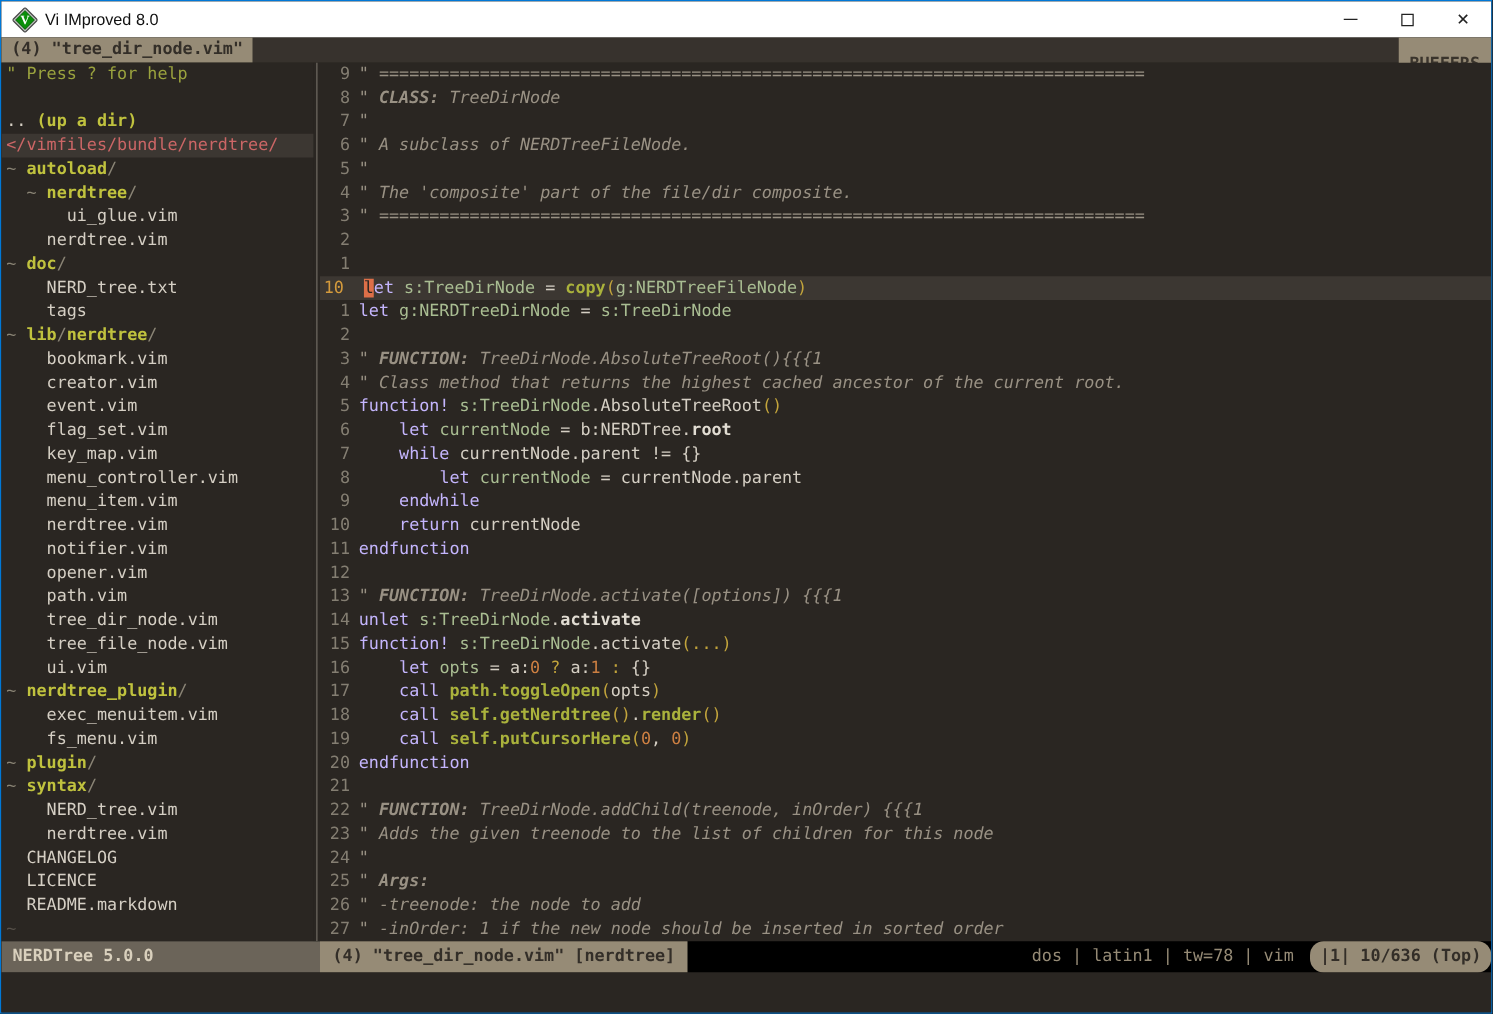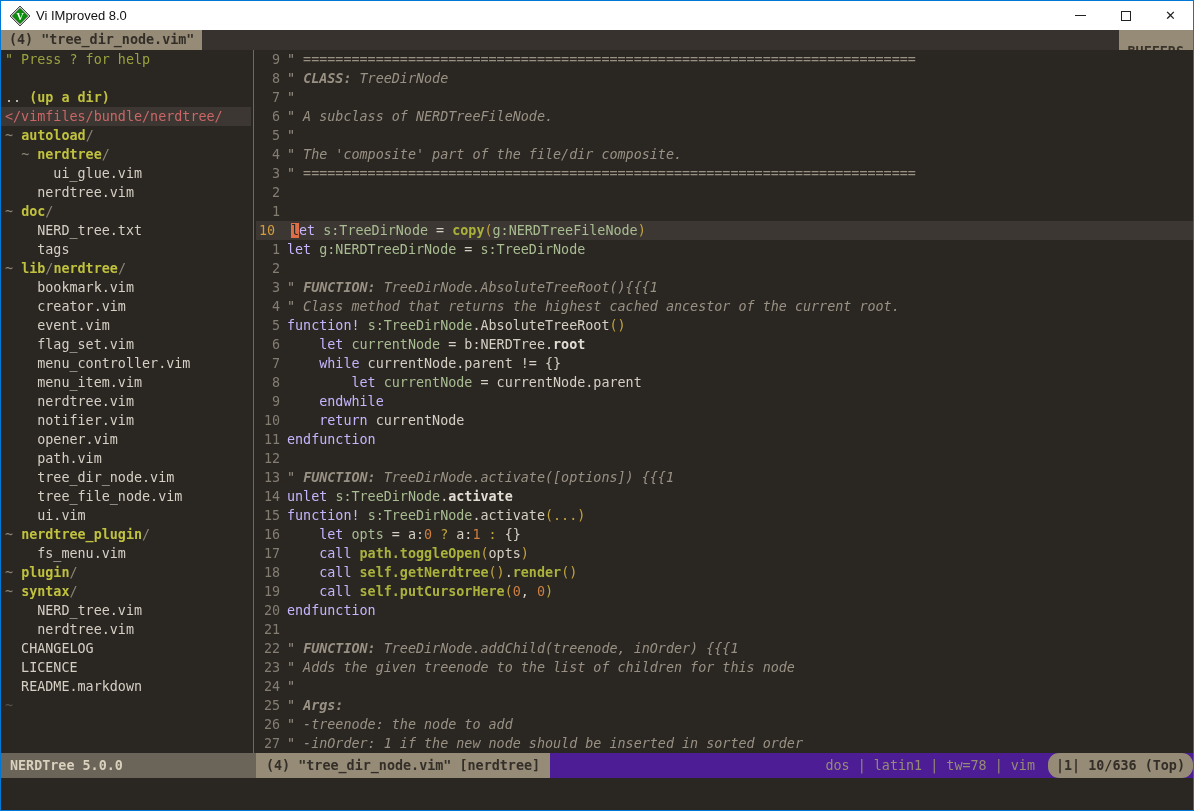--- a/index.html
+++ b/index.html
@@ -64,21 +64,21 @@
   .nb { color:#e2ddd3; font-weight:bold; }
   .cur{ background:#dd6f48; color:#2a2622; }
   .h  { color:#9aa23e; }
   .d  { color:#c0c23e; font-weight:bold; }
   .g  { color:#8b8576; }
   .r  { color:#cc6666; }
   .t  { color:#57514a; }
   
   .statusline {
     height:25px; flex:none; display:flex; align-items:stretch;
-    font-size:13.4px; line-height:25px; white-space:pre; background:#4c1d95;
+    font-size:13.4px; line-height:25px; white-space:pre; background:#000000;
   }
   .st-nerd { width:255px; flex:none; background:#6b6459; color:#d9d0bd; font-weight:bold; padding-left:9px; }
   .st-buf  { background:#968b76; color:#332e28; font-weight:bold; padding:0 10px; }
   .st-fill { flex:1; }
   .st-info { color:#968b76; padding-right:13px; }
   .st-pos  { background:#968b76; color:#332e28; font-weight:bold; padding:0 8px;border-radius:11px; }
   
   .cmdline { flex:1; background:#2a2622; }
 </style>
 </head>
@@ -123,30 +123,32 @@
         <div class="row"><span class="txt"><span>      ui_glue.vim</span></span></div>
         <div class="row"><span class="txt"><span>    nerdtree.vim</span></span></div>
         <div class="row"><span class="txt"><span class="g">~ </span><span class="d">doc</span><span class="g">/</span></span></div>
         <div class="row"><span class="txt"><span>    NERD_tree.txt</span></span></div>
         <div class="row"><span class="txt"><span>    tags</span></span></div>
         <div class="row"><span class="txt"><span class="g">~ </span><span class="d">lib</span><span class="g">/</span><span class="d">nerdtree</span><span class="g">/</span></span></div>
         <div class="row"><span class="txt"><span>    bookmark.vim</span></span></div>
         <div class="row"><span class="txt"><span>    creator.vim</span></span></div>
         <div class="row"><span class="txt"><span>    event.vim</span></span></div>
         <div class="row"><span class="txt"><span>    flag_set.vim</span></span></div>
+        <div class="row"><span class="txt"><span>    key_map.vim</span></span></div>
         <div class="row"><span class="txt"><span>    menu_controller.vim</span></span></div>
         <div class="row"><span class="txt"><span>    menu_item.vim</span></span></div>
         <div class="row"><span class="txt"><span>    nerdtree.vim</span></span></div>
         <div class="row"><span class="txt"><span>    notifier.vim</span></span></div>
         <div class="row"><span class="txt"><span>    opener.vim</span></span></div>
         <div class="row"><span class="txt"><span>    path.vim</span></span></div>
         <div class="row"><span class="txt"><span>    tree_dir_node.vim</span></span></div>
         <div class="row"><span class="txt"><span>    tree_file_node.vim</span></span></div>
         <div class="row"><span class="txt"><span>    ui.vim</span></span></div>
         <div class="row"><span class="txt"><span class="g">~ </span><span class="d">nerdtree_plugin</span><span class="g">/</span></span></div>
+        <div class="row"><span class="txt"><span>    exec_menuitem.vim</span></span></div>
         <div class="row"><span class="txt"><span>    fs_menu.vim</span></span></div>
         <div class="row"><span class="txt"><span class="g">~ </span><span class="d">plugin</span><span class="g">/</span></span></div>
         <div class="row"><span class="txt"><span class="g">~ </span><span class="d">syntax</span><span class="g">/</span></span></div>
         <div class="row"><span class="txt"><span>    NERD_tree.vim</span></span></div>
         <div class="row"><span class="txt"><span>    nerdtree.vim</span></span></div>
         <div class="row"><span class="txt"><span>  CHANGELOG</span></span></div>
         <div class="row"><span class="txt"><span>  LICENCE</span></span></div>
         <div class="row"><span class="txt"><span>  README.markdown</span></span></div>
         <div class="row"><span class="txt"><span class="t">~</span></span></div>
       </div>

